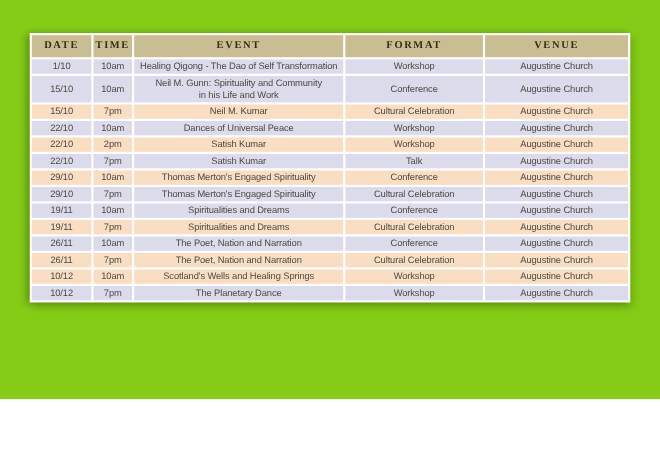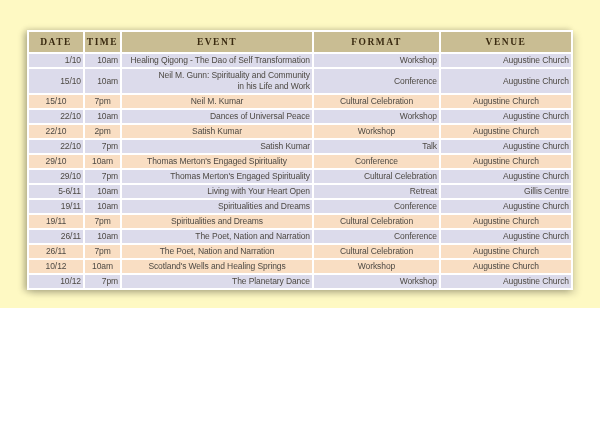--- a/index.html
+++ b/index.html
@@ -3,22 +3,22 @@
 <meta charset="utf-8">
 <style>
   html, body {
     margin: 0;
     padding: 0;
     background: #ffffff;
   }
   .page {
     position: relative;
     width: 600px;
-    height: 308px;
-    background: #fef9c3;
+    height: 363px;
+    background: #84cc16;
     overflow: hidden;
     font-family: "Liberation Sans", sans-serif;
   }
   table.events-table {
     position: absolute;
     left: 27px;
     top: 30px;
     width: 546px;
     table-layout: fixed;
     border-collapse: separate;
@@ -45,21 +45,21 @@
     color: var(--body-text, #4d4943);
     font-size: 8.5px;
     letter-spacing: -0.1px;
     line-height: 11px;
     text-align: center;
     vertical-align: middle;
     padding: 1px 2px;
     white-space: pre;
     overflow: hidden;
   }
-  tr.row-lavender td.cell { background: var(--row-lavender, #dcdbeb); text-align: right; }
+  tr.row-lavender td.cell { background: var(--row-lavender, #dcdbeb); }
   tr.row-peach    td.cell { background: var(--row-peach,    #f9dec3); }
 </style>
 </head>
 <body>
 
 <div class="page">
   <table class="events-table">
     <colgroup>
       <col style="width:54px">
       <col style="width:35px">
@@ -128,27 +128,20 @@
           <td class="cell col-venue">Augustine Church</td>
         </tr>
         <tr class="row-lavender">
           <td class="cell col-date">29/10</td>
           <td class="cell col-time">7pm</td>
           <td class="cell col-event">Thomas Merton's Engaged Spirituality</td>
           <td class="cell col-format">Cultural Celebration</td>
           <td class="cell col-venue">Augustine Church</td>
         </tr>
         <tr class="row-lavender">
-          <td class="cell col-date">5-6/11</td>
-          <td class="cell col-time">10am</td>
-          <td class="cell col-event">Living with Your Heart Open</td>
-          <td class="cell col-format">Retreat</td>
-          <td class="cell col-venue">Gillis Centre</td>
-        </tr>
-        <tr class="row-lavender">
           <td class="cell col-date">19/11</td>
           <td class="cell col-time">10am</td>
           <td class="cell col-event">Spiritualities and Dreams</td>
           <td class="cell col-format">Conference</td>
           <td class="cell col-venue">Augustine Church</td>
         </tr>
         <tr class="row-peach">
           <td class="cell col-date">19/11</td>
           <td class="cell col-time">7pm</td>
           <td class="cell col-event">Spiritualities and Dreams</td>

